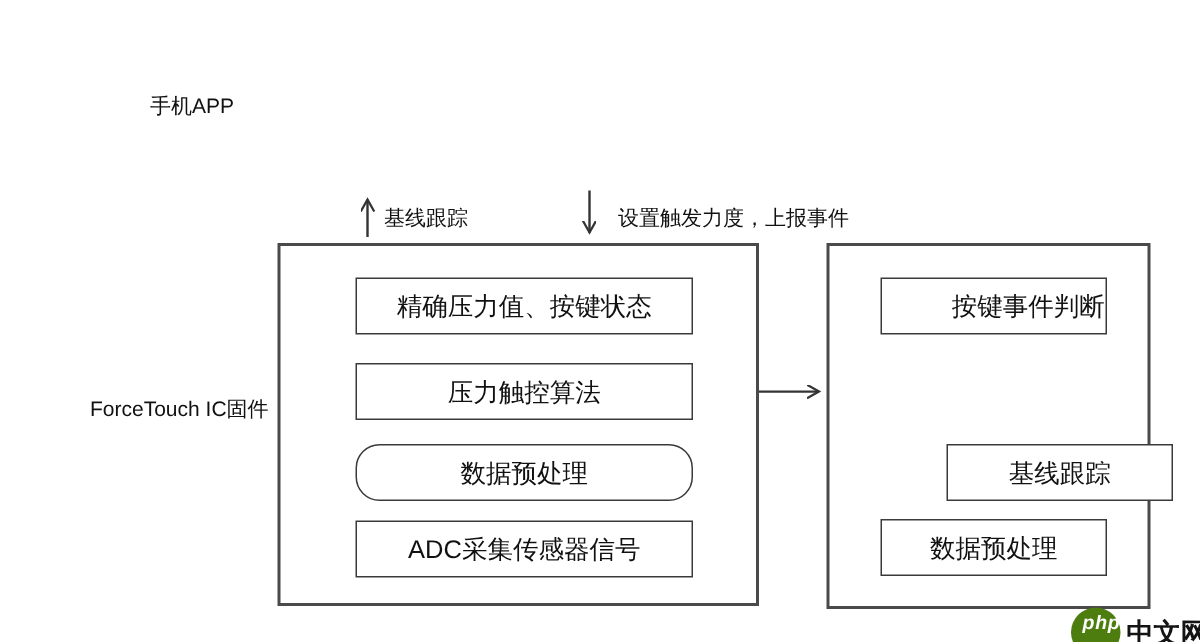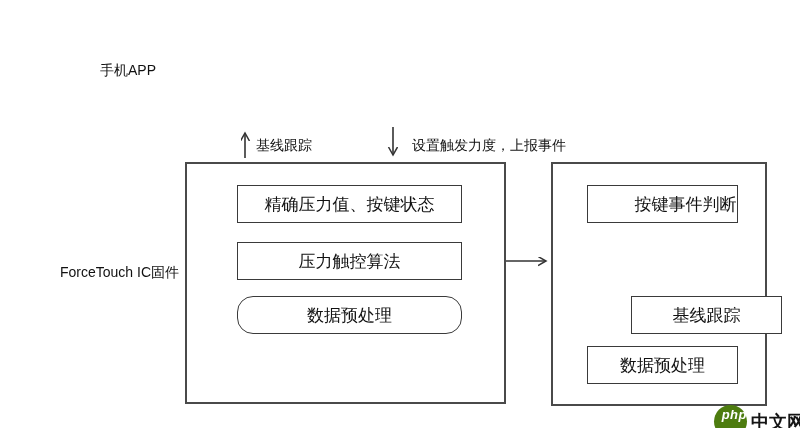--- a/index.html
+++ b/index.html
@@ -128,20 +128,21 @@
   <div class="label" id="firmware-label">ForceTouch IC固件</div>
 
 
   <div class="label" id="report-label">基线跟踪</div>
   <div class="label" id="config-label">设置触发力度，上报事件</div>
 
   <div class="outer-box" id="left-panel"></div>
   <div class="node lnode" id="l-node-0">精确压力值、按键状态</div>
   <div class="node lnode" id="l-node-1">压力触控算法</div>
   <div class="node lnode" id="l-node-2">数据预处理</div>
+  <div class="node lnode" id="l-node-3">ADC采集传感器信号</div>
 
   <div class="outer-box" id="right-panel"></div>
   <div class="node rnode" id="r-node-0">按键事件判断</div>
   <div class="node rnode" id="r-node-2">基线跟踪</div>
   <div class="node rnode" id="r-node-3">数据预处理</div>
 
   <div class="watermark">
     <div class="php-badge">php</div>
     <div class="site-name">中文网</div>
   </div>

